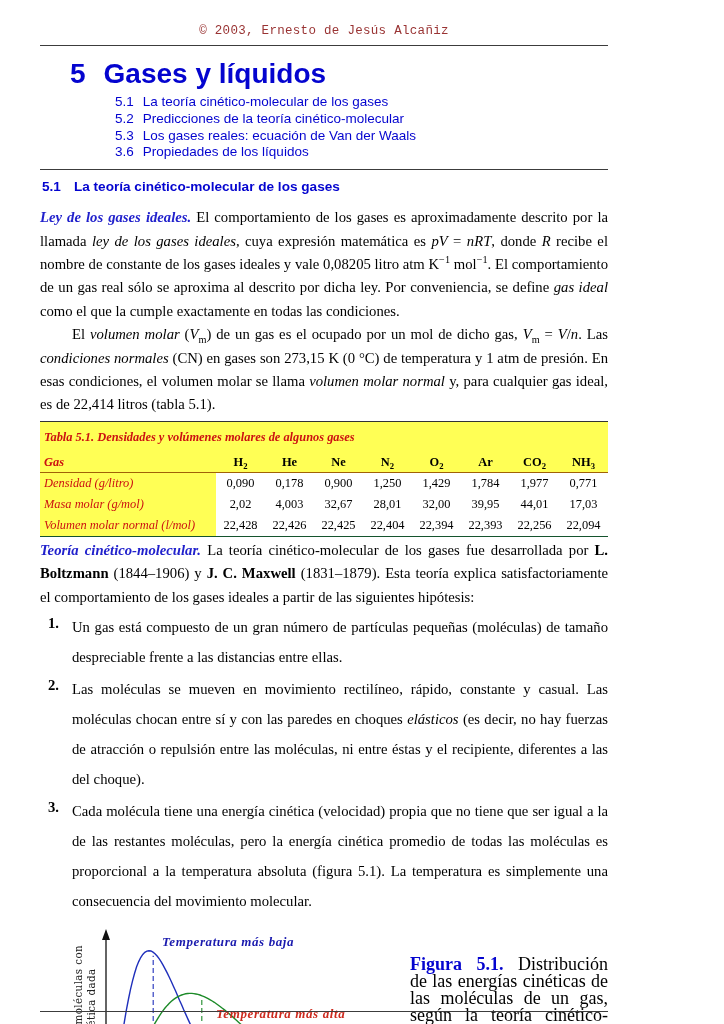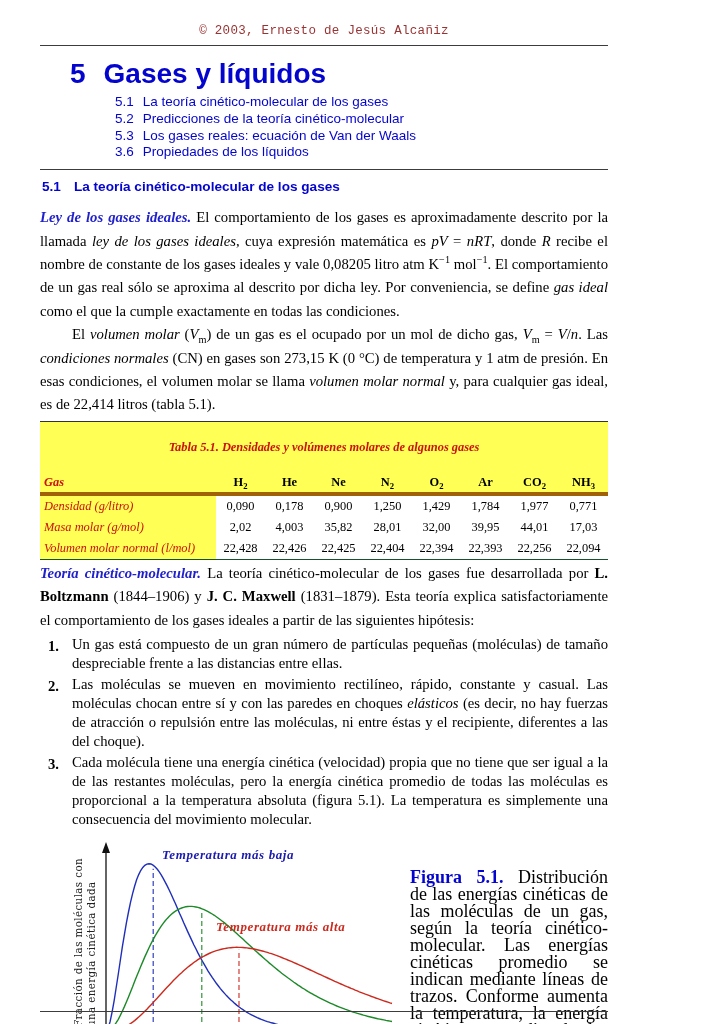--- a/index.html
+++ b/index.html
@@ -39,34 +39,34 @@
   .seg-i{font-style:italic;}
   .seg-b{font-weight:bold;}
   .seg-lead{color:var(--lead-blue); font-weight:bold; font-style:italic;}
   .seg-cap-lead{color:var(--blue); font-weight:bold;}
   sub,sup{font-size:0.7em; line-height:0;}
   
   .gas-table{width:100%; border-collapse:collapse; margin:4px 0 2px 0;
     font-size:12.4px;}
   .gas-table .title-row td{
     background:var(--yellow); color:var(--table-red);
-    font-weight:bold; font-style:italic; padding:18px 4px;
-    border-top:1px solid #333;text-align:center;}
+    font-weight:bold; font-style:italic; padding:8px 4px;
+    border-top:1px solid #333;}
   .gas-table th{background:var(--yellow); font-weight:bold; text-align:center;
-    padding:2px 2px; border-bottom:4px solid #a16207;}
+    padding:2px 2px; border-bottom:1px solid #a16207;}
   .gas-table th.gas-label{color:var(--table-red); font-style:italic; text-align:left; padding-left:4px; width:176px;}
   .gas-table td.row-label{background:var(--yellow); color:var(--table-red);
     font-weight:normal; font-style:italic; padding:1.5px 4px;}
   .gas-table td.val{text-align:center; padding:3px 2px; background:#fff;}
   .gas-table tr:last-child td{border-bottom:1px solid #14532d;}
   
   .hypotheses{margin:3px 0 0 8px;}
   .list-item{display:flex; margin-top:2px;}
   .li-num{width:24px; flex-shrink:0; font-weight:bold; font-size:14.7px; line-height:23.4px;}
-  .li-text{flex:1; font-size:14.7px; line-height:19px; text-align:justify;}
+  .li-text{flex:1; font-size:14.7px; line-height:30px; text-align:justify;}
   
   .figure-row{display:flex; margin:6px 0 0 26px; }
   .chart-wrap{flex-shrink:0;}
   .ann{font-family:"Liberation Serif", serif; font-weight:bold; font-style:italic;
     font-size:13px; letter-spacing:0.6px;}
   .ylab{font-family:"DejaVu Serif", serif; font-size:10.3px; fill:#222; letter-spacing:0.4px;}
   .xlab{font-family:"DejaVu Serif", serif; font-weight:bold; font-size:12.3px; fill:#111; letter-spacing:0.4px;}
   .caption{width:272px; margin-top:34px; font-size:18px; line-height:17px; text-align:justify;}
   .p4{margin-top:5px;}
   .rule-bottom{position:absolute; left:40px; right:40px; bottom:12px;}
@@ -139,21 +139,21 @@
           <td class="val">1,250</td>
           <td class="val">1,429</td>
           <td class="val">1,784</td>
           <td class="val">1,977</td>
           <td class="val">0,771</td>
         </tr>
         <tr>
           <td class="row-label">Masa molar (g/mol)</td>
           <td class="val">2,02</td>
           <td class="val">4,003</td>
-          <td class="val">35,82</td>
+          <td class="val">32,67</td>
           <td class="val">28,01</td>
           <td class="val">32,00</td>
           <td class="val">39,95</td>
           <td class="val">44,01</td>
           <td class="val">17,03</td>
         </tr>
         <tr>
           <td class="row-label">Volumen molar normal (l/mol)</td>
           <td class="val">22,428</td>
           <td class="val">22,426</td>

